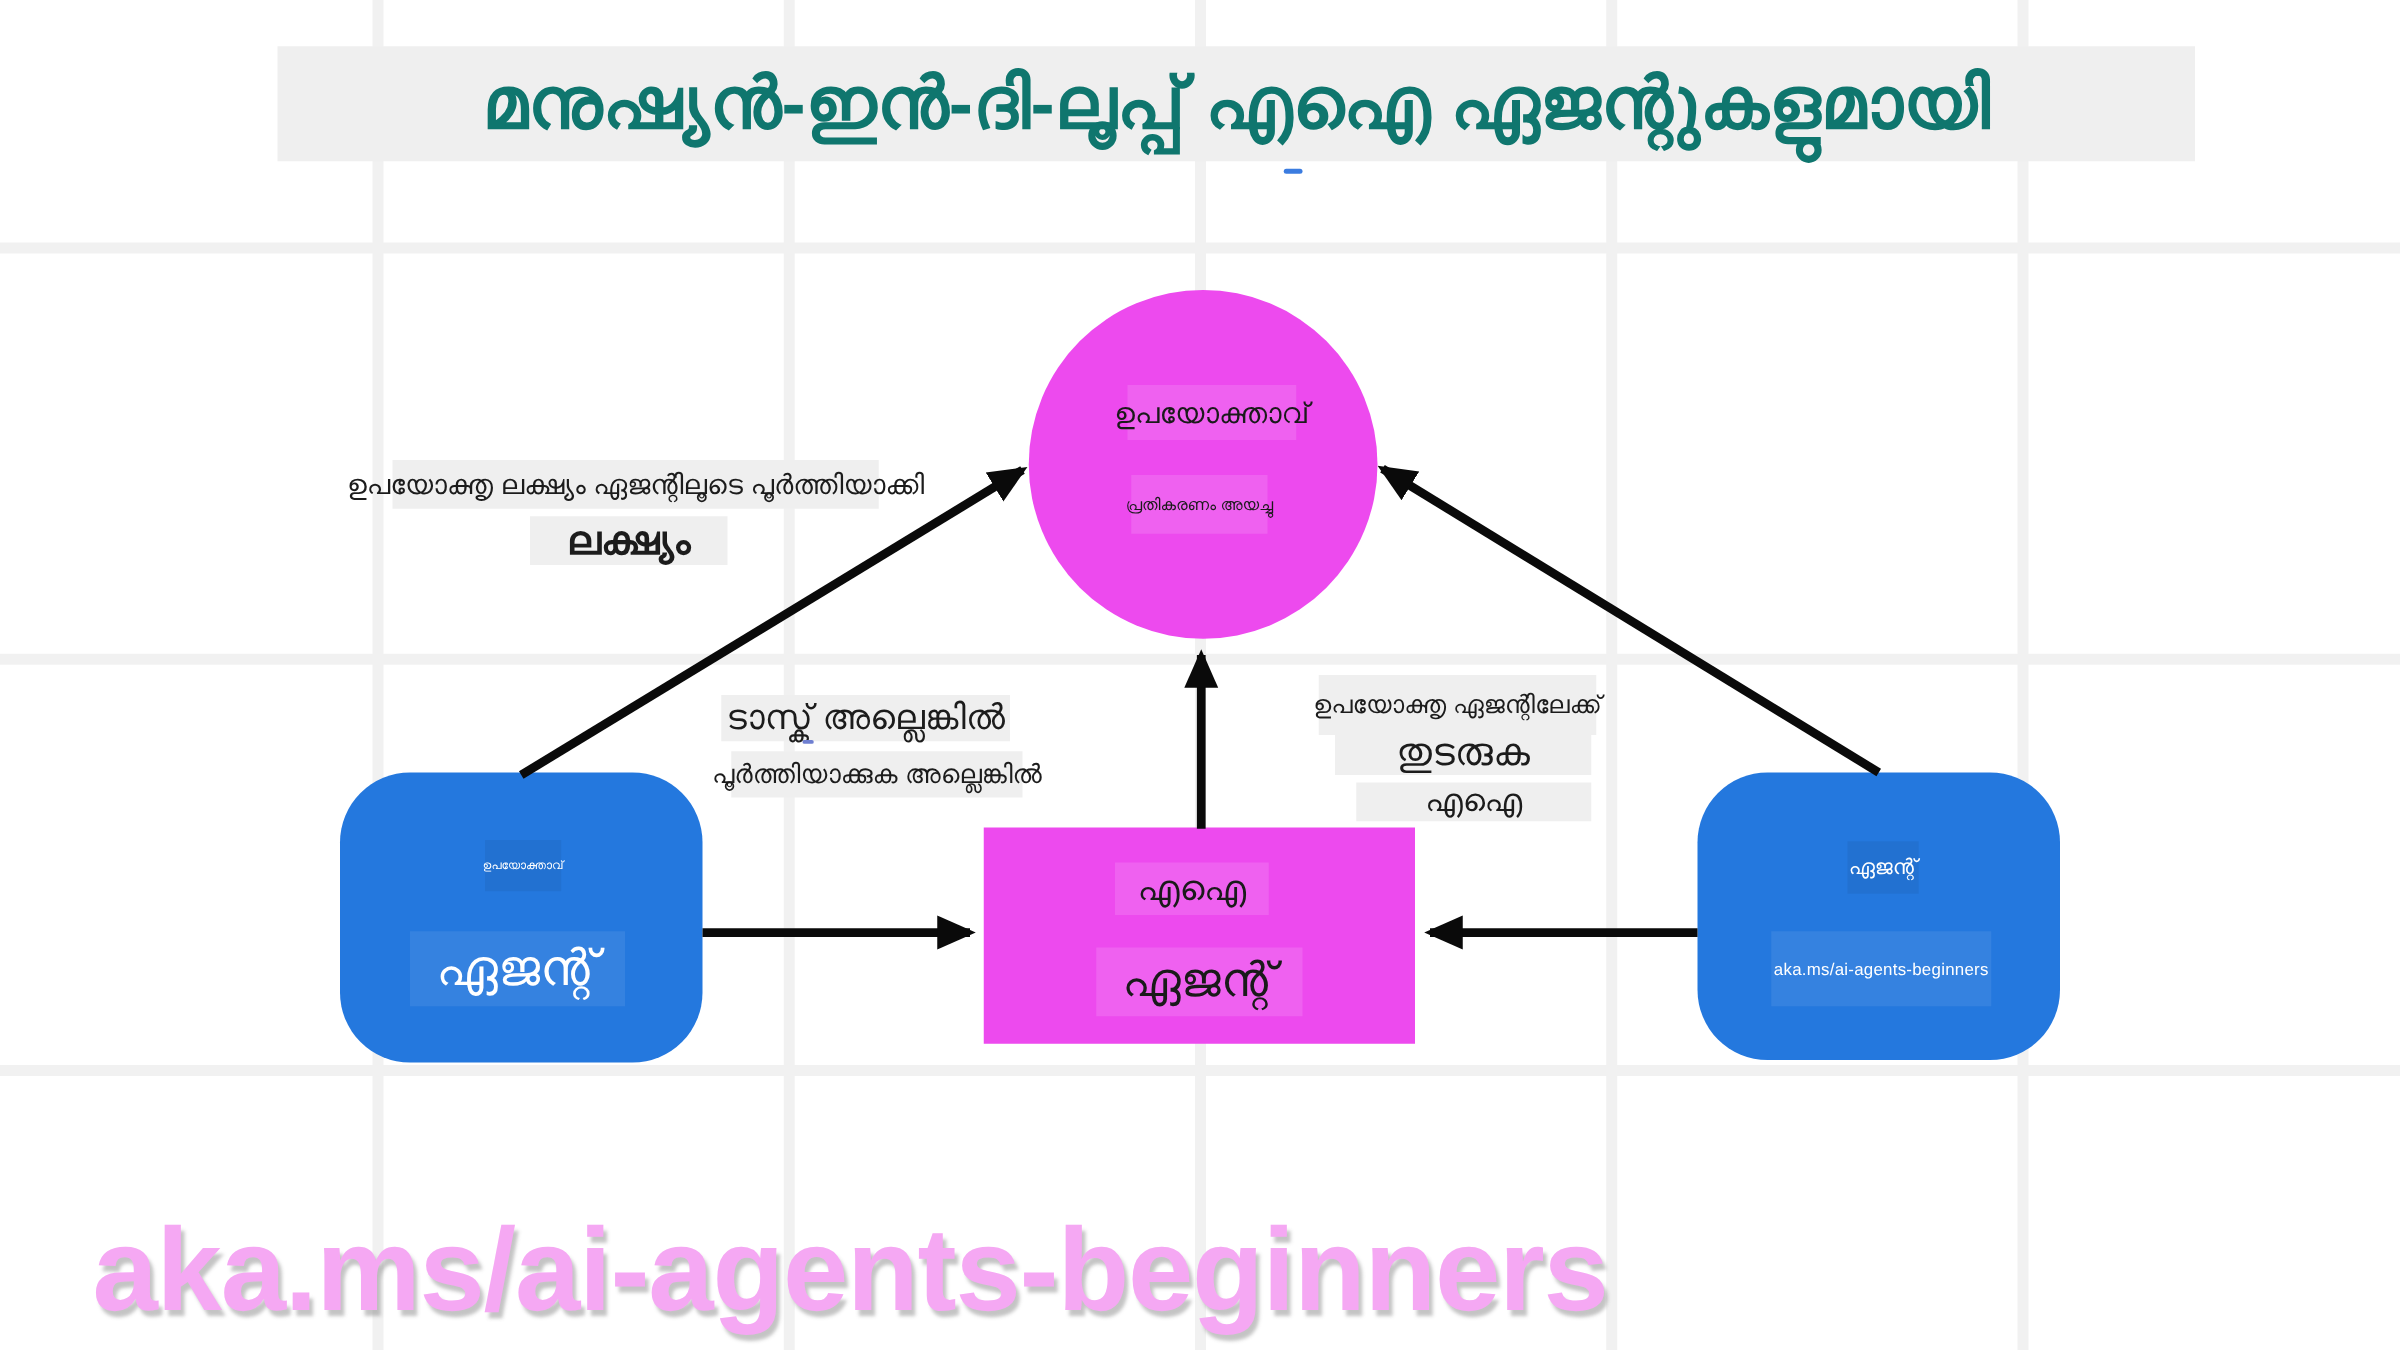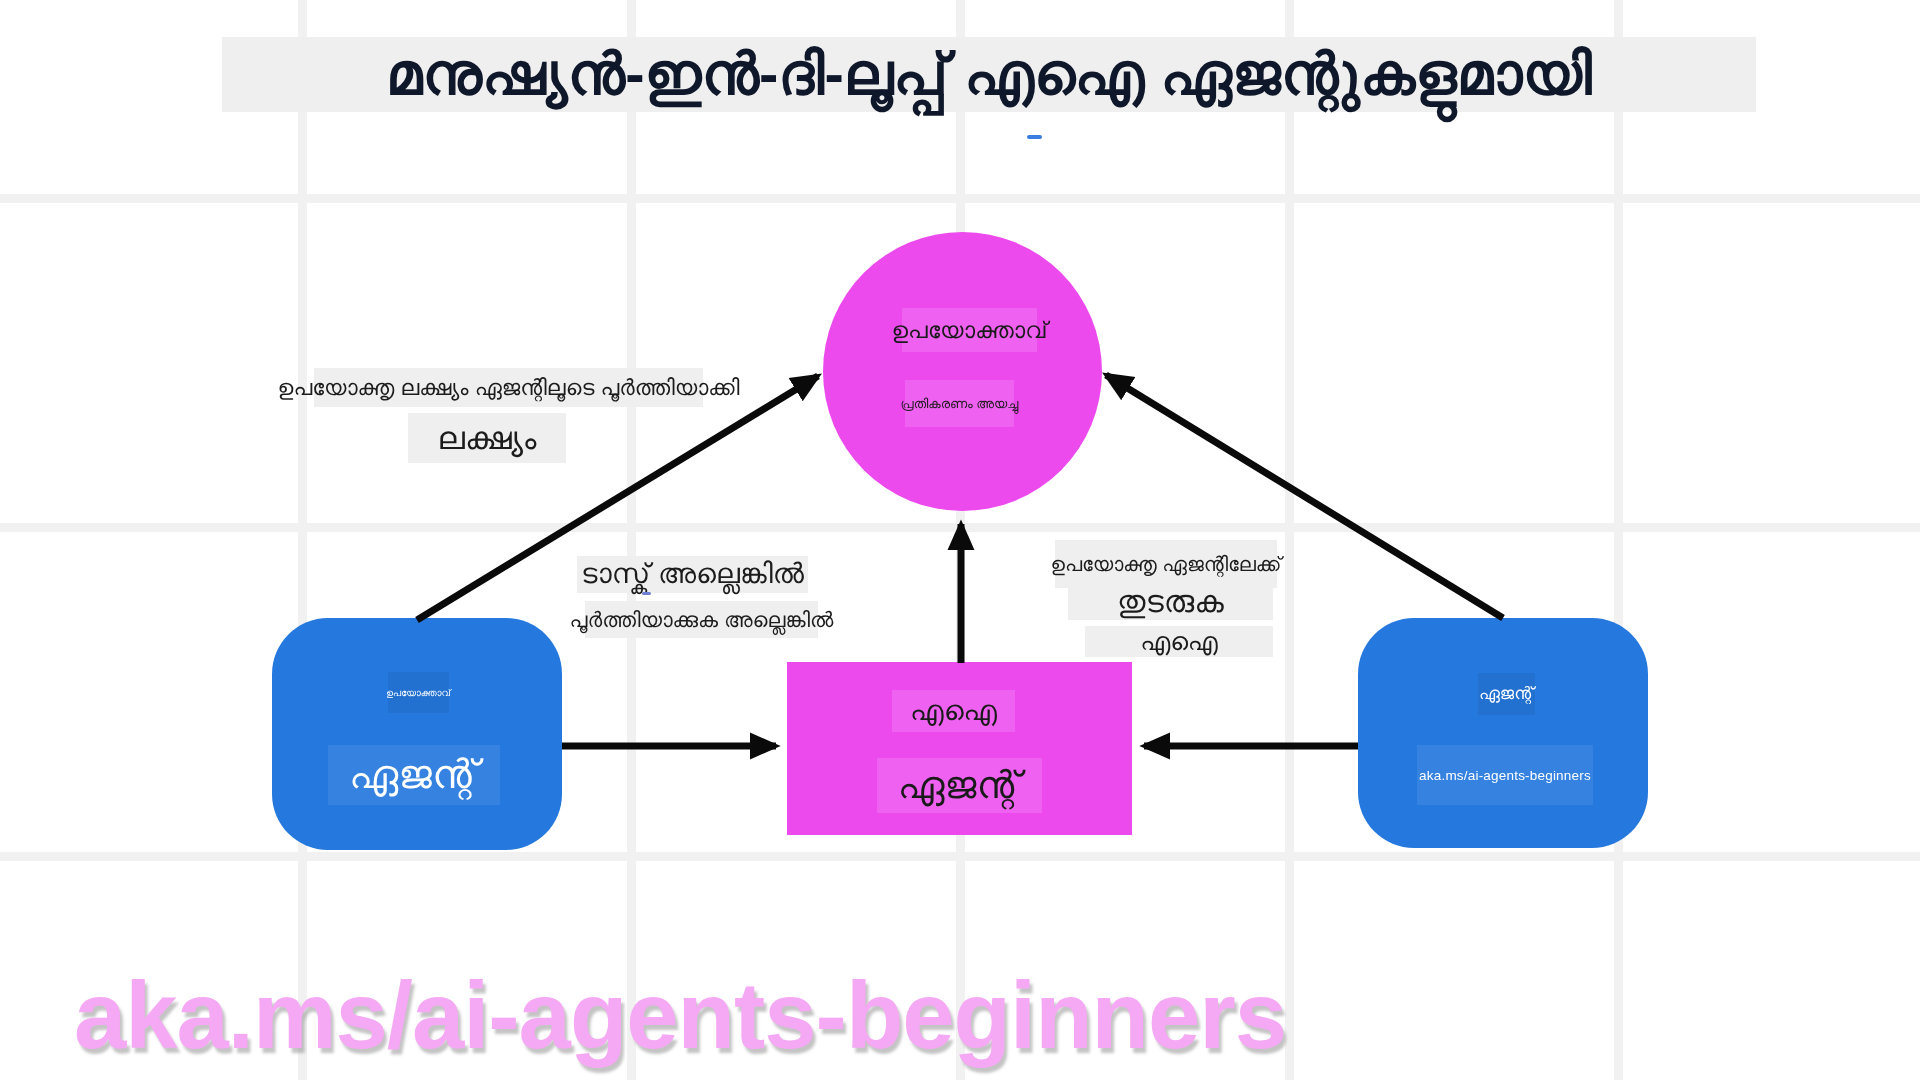--- a/index.html
+++ b/index.html
@@ -14,23 +14,23 @@
     background-color:var(--background);
     background-image:
       linear-gradient(90deg, var(--grid) 0, var(--grid) 9px, transparent 9px),
       linear-gradient(180deg, var(--grid) 0, var(--grid) 9px, transparent 9px);
     background-size:329px 100%, 100% 329px;
     background-position:298px 0, 0 194px;
     font-family:"Liberation Sans", sans-serif;
     color:#1c1c1c;
   }
   .title-block{
-    position:absolute;left:222px;top:37px;width:1534px;height:75px;
+    position:absolute;left:222px;top:37px;width:1534px;height:92px;
     background:var(--label_bg);display:flex;align-items:center;justify-content:center;
-    font-size:58px;font-weight:600;color:#0f172a;white-space:nowrap;
+    font-size:58px;font-weight:600;color:#0f766e;white-space:nowrap;
   }
   .title-dash{position:absolute;left:1027px;top:135px;width:15px;height:4px;background:var(--accent_dash);border-radius:2px;}
   .mini-dash{position:absolute;left:642px;top:592px;width:9px;height:3px;background:var(--small_dash);border-radius:1.5px;}
 
   .node{position:absolute;}
   .user-circle{left:823px;top:232px;width:279px;height:279px;border-radius:50%;background:var(--magenta);}
   .left-agent{left:272px;top:618px;width:290px;height:232px;border-radius:56px;background:var(--blue);}
   .ai-agent{left:787px;top:662px;width:345px;height:173px;background:var(--magenta);}
   .right-agent{left:1358px;top:618px;width:290px;height:230px;border-radius:56px;background:var(--blue);}
 
@@ -52,21 +52,21 @@
   .ai-big{left:90px;top:96px;width:165px;height:55px;font-size:38px;}
   
   .ra-small{left:120px;top:55px;width:57px;height:42px;font-size:17px;}
   .ra-link{left:59px;top:127px;width:176px;height:60px;font-size:13.5px;letter-spacing:0.2px;}
 
   .elabel{
     position:absolute;background:var(--label_bg);color:#1c1c1c;
     display:flex;align-items:center;justify-content:center;white-space:nowrap;
   }
   .goal1{left:314px;top:368px;width:389px;height:39px;font-size:22px;}
-  .goal2{left:408px;top:413px;width:158px;height:50px;font-size:32px;}
+  .goal2{left:424px;top:413px;width:158px;height:39px;font-size:32px;font-weight:bold;}
   .task1{left:577px;top:556px;width:231px;height:37px;font-size:28px;}
   .task2{left:585px;top:601px;width:233px;height:37px;font-size:21px;}
   .cont1{left:1055px;top:540px;width:222px;height:48px;font-size:20px;}
   .cont2{left:1068px;top:584px;width:205px;height:36px;font-size:31px;text-align:right;}
   .cont3{left:1085px;top:626px;width:188px;height:31px;font-size:25px;}
 
   .arrows{position:absolute;left:0;top:0;pointer-events:none;}
   .arrows line{stroke:var(--arrow);stroke-width:7;}
   .arrows marker path{fill:var(--arrow);}
 

